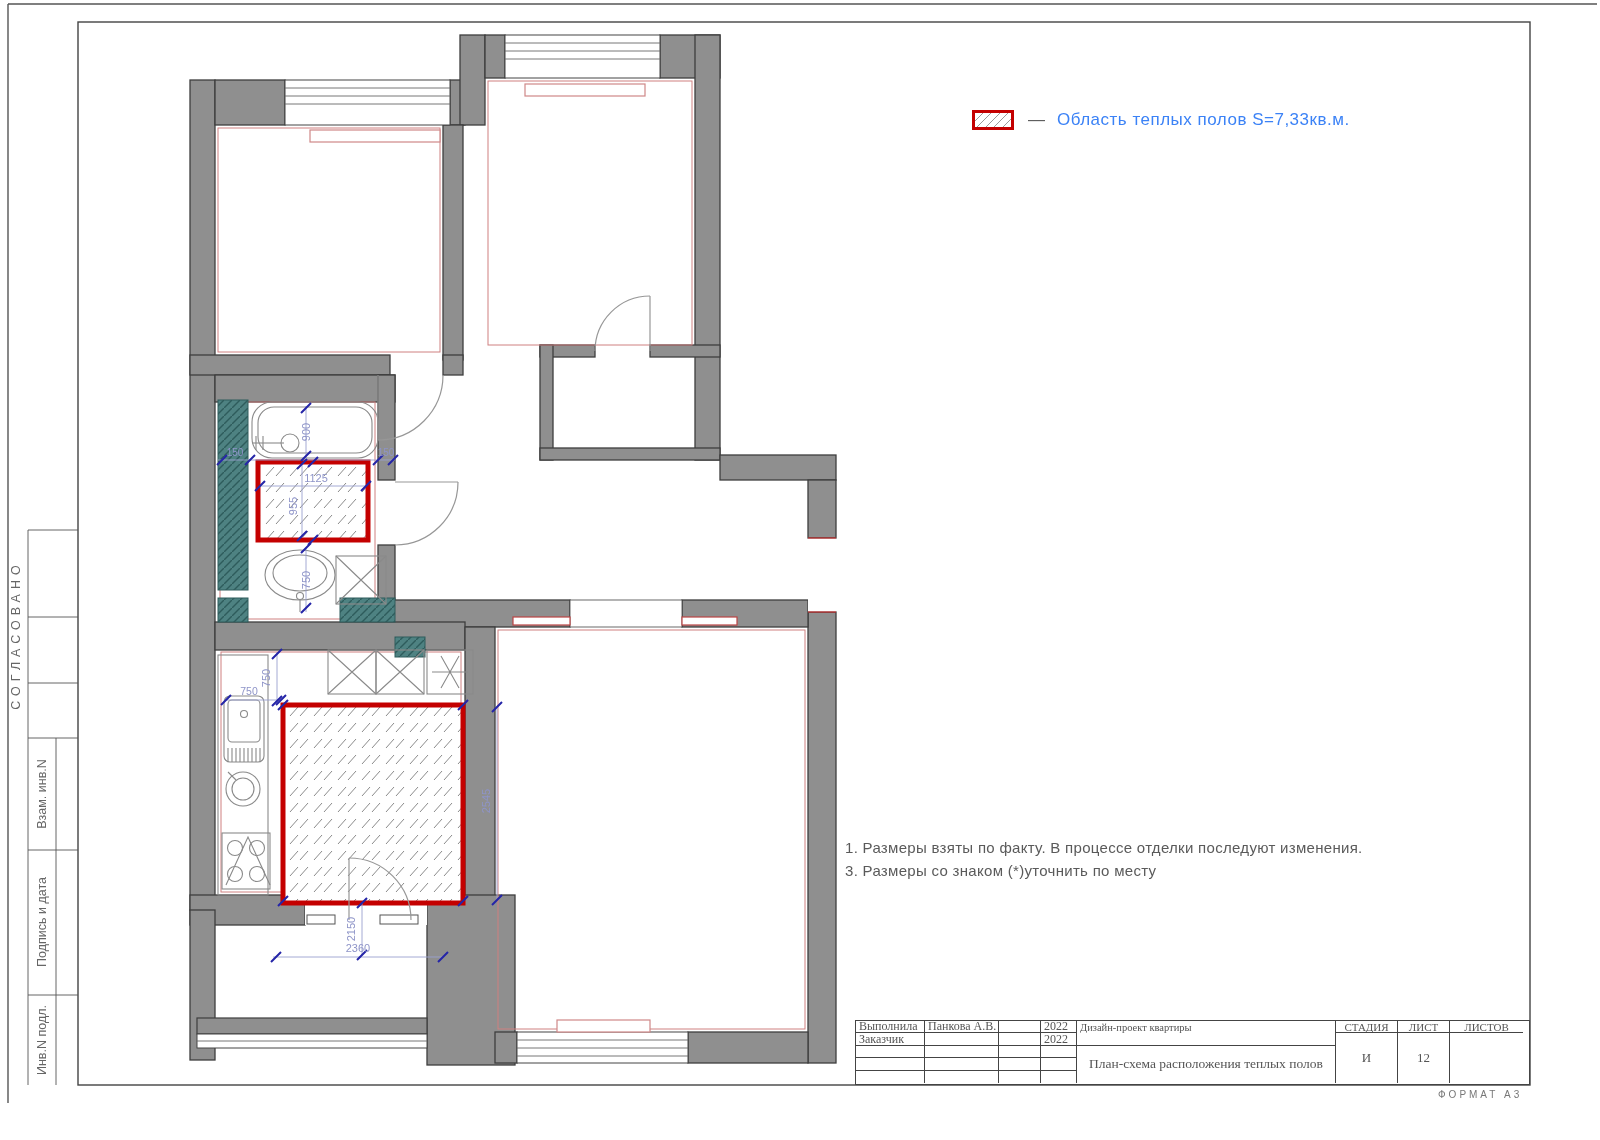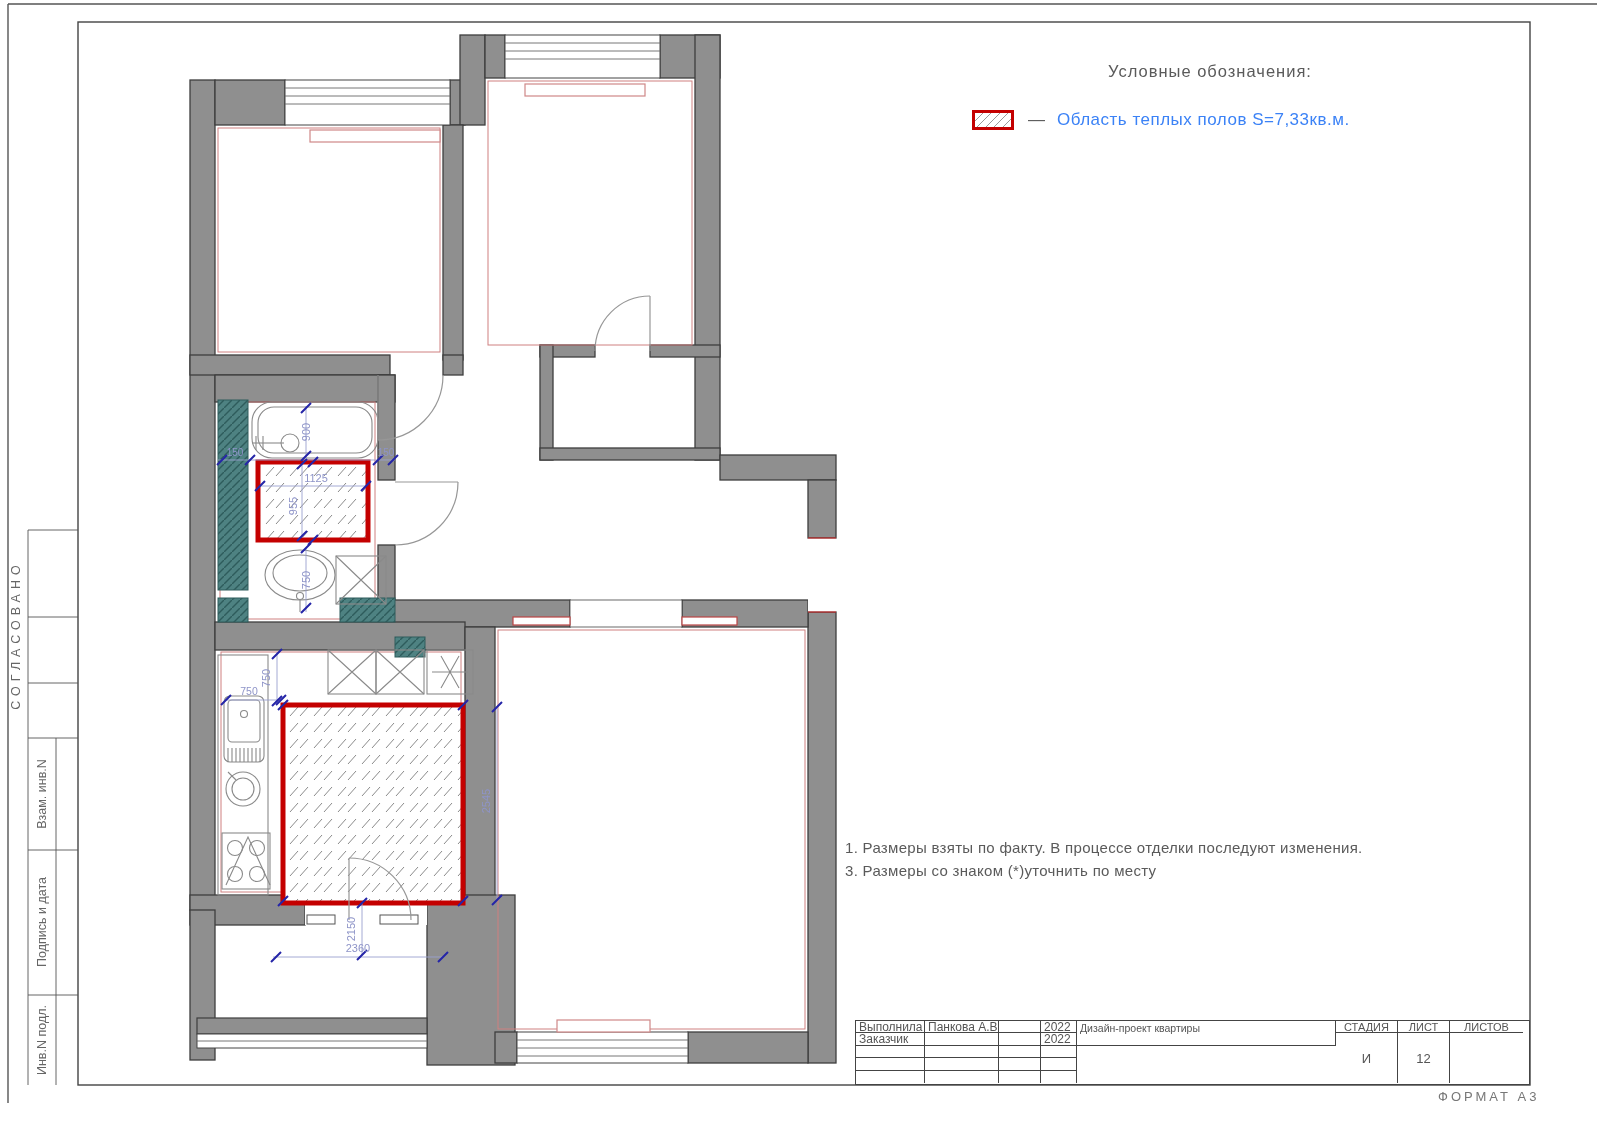--- a/index.html
+++ b/index.html
@@ -15,29 +15,29 @@
   .legend-dash{margin-left:14px;font-size:17px;color:#5a5a5a;}
   .legend-label{margin-left:12px;font-size:17px;letter-spacing:.5px;color:#3b82f6;}
   
   .notes{left:845px;top:836px;width:620px;font-size:15px;color:#5a5a5a;}
   .notes-title{font-size:15.5px;text-decoration:underline;margin-bottom:40px;}
   .notes-item{line-height:23px;letter-spacing:.3px;}
   
   .stamp{left:855px;top:1020px;width:675px;height:65px;box-sizing:border-box;
          border:1.5px solid #444;display:grid;
          grid-template-columns:69px 74px 42px 36px 259px 62px 52px 73px;
-         grid-template-rows:repeat(5,12.4px);font-size:12px;color:#555;}
+         grid-template-rows:repeat(5,12.4px);font-size:12px;color:#555;font-family:Liberation Serif, serif;}
   .stamp div{border-right:0.8px solid #444;border-bottom:0.8px solid #444;
              overflow:hidden;white-space:nowrap;padding:0 3px;box-sizing:border-box;
              display:flex;align-items:center;}
   .stamp .proj{font-size:10.5px;align-items:flex-start;padding-top:1px;}
   .stamp .ttl{font-size:13.5px;justify-content:center;}
   .stamp .hdr{font-size:11px;justify-content:center;}
   .stamp .val{font-size:13px;justify-content:center;}
-  .format-label{left:1438px;top:1089px;font-size:13px;letter-spacing:3px;color:#777;}
+  .format-label{left:1438px;top:1089px;font-size:10px;letter-spacing:3px;color:#777;}
   svg{position:absolute;left:0;top:0;}
 </style>
 </head>
 <body>
 
 <div id="sheet">
 
   <svg width="1600" height="1140" viewBox="0 0 1600 1140">
     <defs>
       <pattern id="wfh" width="24" height="16" patternUnits="userSpaceOnUse">
@@ -242,21 +242,20 @@
       <text x="297" y="506" transform="rotate(-90 297 506)">955</text>
       <text x="310" y="580" transform="rotate(-90 310 580)">750</text>
       <text x="270" y="678" transform="rotate(-90 270 678)">750</text>
       <text x="249" y="695" font-size="10.5">750</text>
       <text x="490" y="801" transform="rotate(-90 490 801)">2545</text>
       <text x="355" y="929" transform="rotate(-90 355 929)">2150</text>
       <text x="358" y="952">2360</text>
     </g>
   </svg>
 
-  <div class="abs legend-title">Условные обозначения:</div>
   <div class="abs legend-row">
     <div class="legend-swatch"></div>
     <span class="legend-dash">—</span>
     <span class="legend-label">Область теплых полов S=7,33кв.м.</span>
   </div>
 
   <div class="abs notes">
     <div class="notes-item">1.  Размеры взяты по факту.  В процессе отделки последуют изменения.</div>
     <div class="notes-item">3.  Размеры со знаком (*)уточнить   по месту</div>
   </div>
@@ -276,20 +275,21 @@
     <div style="grid-column:4;grid-row:3;"></div>
     <div style="grid-column:1;grid-row:4;"></div>
     <div style="grid-column:2;grid-row:4;"></div>
     <div style="grid-column:3;grid-row:4;"></div>
     <div style="grid-column:4;grid-row:4;"></div>
     <div style="grid-column:1;grid-row:5;border-bottom:none;"></div>
     <div style="grid-column:2;grid-row:5;border-bottom:none;"></div>
     <div style="grid-column:3;grid-row:5;border-bottom:none;"></div>
     <div style="grid-column:4;grid-row:5;border-bottom:none;"></div>
     <div class="proj" style="grid-column:5;grid-row:1/3;">Дизайн-проект квартиры</div>
+    <div class="ttl" style="grid-column:5;grid-row:3/6;border-bottom:none;">План-схема расположения теплых полов</div>
     <div class="hdr" style="grid-column:6;grid-row:1;">СТАДИЯ</div>
     <div class="val" style="grid-column:6;grid-row:2/6;border-bottom:none;">И</div>
     <div class="hdr" style="grid-column:7;grid-row:1;">ЛИСТ</div>
     <div class="val" style="grid-column:7;grid-row:2/6;border-bottom:none;">12</div>
     <div class="hdr" style="grid-column:8;grid-row:1;border-right:none;">ЛИСТОВ</div>
     <div class="val" style="grid-column:8;grid-row:2/6;border-right:none;border-bottom:none;"></div>
   </div>
 
   <div class="abs format-label">ФОРМАТ А3</div>
 </div>

